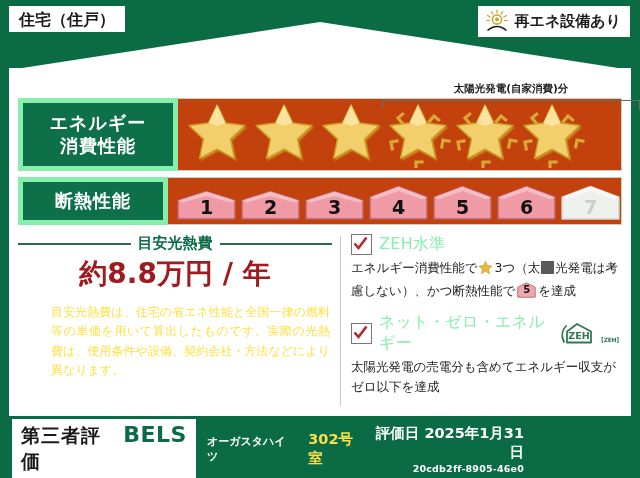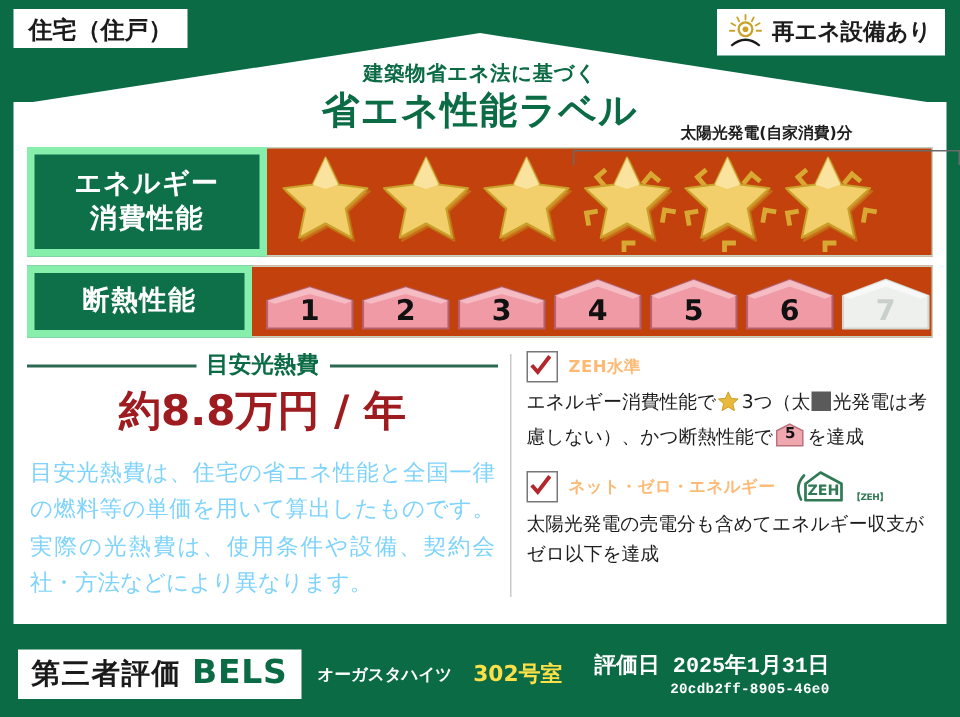--- a/index.html
+++ b/index.html
@@ -123,31 +123,31 @@
     display:flex;align-items:center;justify-content:center;gap:7px;
     color:#0a6b45;font-size:15px;font-weight:bold;margin-bottom:2px;
   }
   .cost-head .ln{flex:1;height:2px;background:#2b6a50;}
   .cost-val{
     text-align:center;color:#9e1b20;
     font-size:28px;font-weight:bold;letter-spacing:0px;
     margin:2px 0 10px 0;
   }
   .cost-note{
-    font-size:15px;line-height:1.62;color:#7dd3fc;
-    text-align:justify;padding:0 2px;
+    font-size:12px;line-height:1.62;color:#fde047;
+    text-align:justify;padding:0 2px;margin-left:31px;
   }
 
   .check-line{display:flex;align-items:center;gap:7px;margin-bottom:3px;}
   .chk{
     width:19px;height:19px;border:1.4px solid #777;background:#fff;
     position:relative;flex:none;
   }
   .chk svg{position:absolute;left:1px;top:1px;}
-  .chk-title{font-size:11px;font-weight:bold;color:#fdba74;letter-spacing:0.3px;}
+  .chk-title{font-size:16px;font-weight:normal;color:#86efac;letter-spacing:0.3px;}
   .desc{font-size:12.5px;line-height:1.6;color:#1d1d1d;margin:0 0 11px 0;}
   .desc .inline-star{display:inline-block;vertical-align:-3px;margin:0 1px;}
   .desc .redact{
     display:inline-block;width:13px;height:13px;background:#5a5a5a;
     vertical-align:-2px;margin:0 1px;
   }
   .mini-badge{
     display:inline-block;position:relative;width:19px;height:16px;
     vertical-align:-3px;margin:0 2px;
   }
@@ -167,21 +167,21 @@
   }
   .bels-box{
     background:#fff;margin-left:12px;padding:3px 9px 4px 9px;
     display:flex;align-items:baseline;gap:7px;
   }
   .bels-jp{font-size:19px;font-weight:bold;color:#1a1a1a;letter-spacing:1px;}
   .bels-en{font-size:22px;font-weight:bold;color:#0a6b45;letter-spacing:0.5px;}
   .bldg{color:#fff;font-size:11px;font-weight:bold;margin-left:11px;}
   .room{color:#fde047;font-size:14.5px;font-weight:bold;margin-left:14px;}
   .right-info{
-    margin-left:auto;margin-right:0;text-align:right;color:#fff;font-family:Liberation Mono, monospace;
+    margin-left:auto;margin-right:29px;text-align:right;color:#fff;
   }
   .eval-date{font-size:14.5px;font-weight:bold;}
   .uid{font-size:9.5px;font-weight:bold;margin-top:1px;letter-spacing:0.2px;}
 </style>
 </head>
 <body>
 
 <div id="label">
 
   <div class="sheet">
@@ -204,22 +204,20 @@
           <line x1="23.4" y1="11.5" x2="20.4" y2="11.5"></line>
         </g>
         <circle cx="13" cy="10.5" r="4.6" fill="none" stroke="#c9a227" stroke-width="1.5"></circle>
         <circle cx="13" cy="10.5" r="1.9" fill="#c9a227"></circle>
         <path d="M3.5 21.5 Q13 13.5 22.5 21.5" fill="none" stroke="#1a1a1a" stroke-width="1.5"></path>
       </svg>
     </span>
     <span class="txt">再エネ設備あり</span>
   </div>
 
-  <div class="t-small">建築物省エネ法に基づく</div>
-  <div class="t-big">省エネ性能ラベル</div>
 
   <div class="content">
 
     <div class="row">
       <div class="row-label">
         <span>エネルギー</span>
         <span>消費性能</span>
       </div>
       <div class="row-body">
         <div class="solar-note">太陽光発電(自家消費)分</div>

